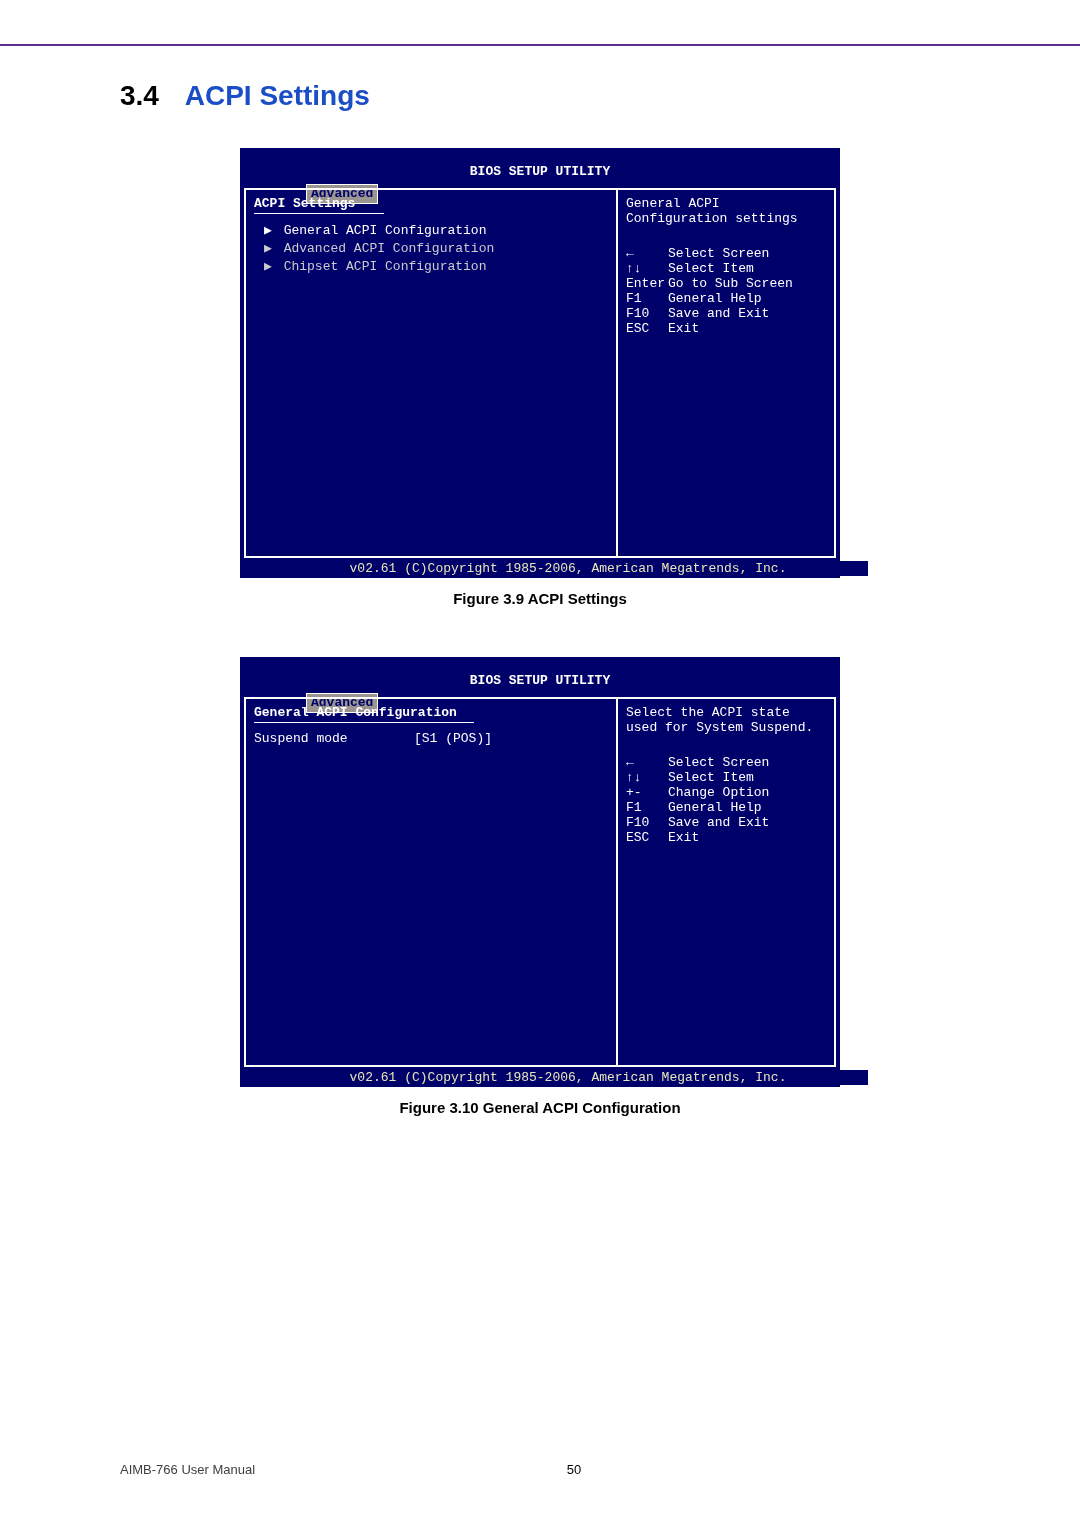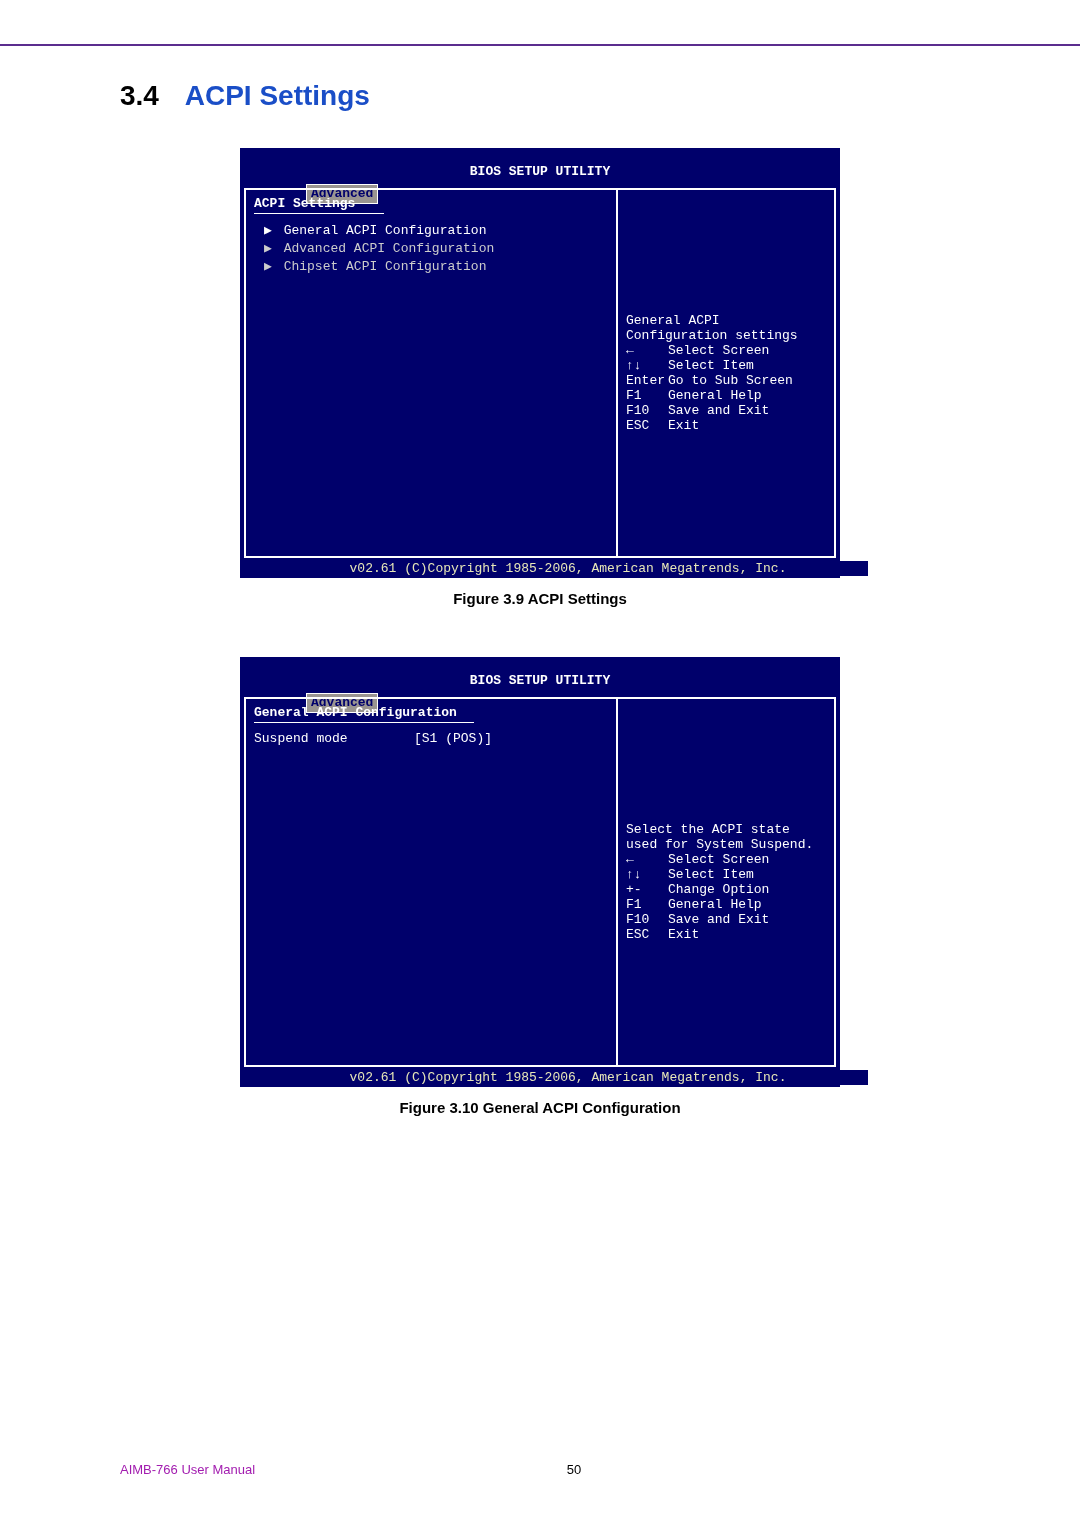--- a/index.html
+++ b/index.html
@@ -79,24 +79,25 @@
     border: 2px solid #ffffff;
     display: flex;
   }
   .bios .left-pane {
     flex: 1;
     padding: 6px 8px;
   }
   .bios .right-pane {
     width: 200px;
     border-left: 2px solid #ffffff;
-    padding: 0 8px;
+    padding: 6px 8px;
     display: flex;
     flex-direction: column;
-    justify-content: center;
+    justify-content: flex-start;
+    gap: 20px;
   }
   .bios .heading-row {
     color: #ffffff;
     font-weight: bold;
     margin-bottom: 2px;
   }
   .bios .hr-under {
     width: 130px;
     height: 1px;
     background: #fff;
@@ -138,21 +139,21 @@
     font-size: 15px;
   }
   #cap1 { top: 590px; }
   #cap2 { top: 1099px; }
 
   .manual-footer {
     position:absolute;
     left:120px;
     bottom:50px;
     font-size:13px;
-    color:#a21caf;
+    color:#404040;
   }
   .page-num {
     position:absolute;
     left:0;
     width:1080px;
     bottom:50px;
     text-align:center;
     font-size:13px;
     color:#000;
     padding-left:34px;

